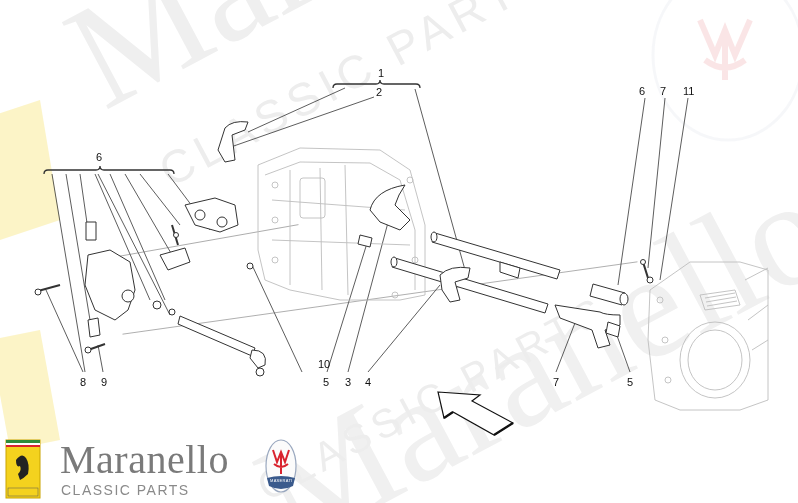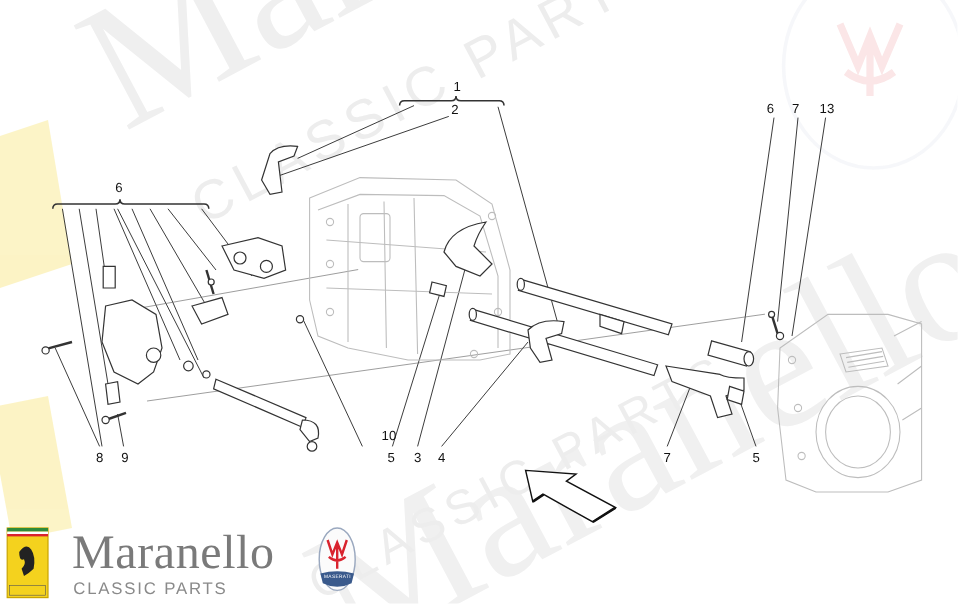--- a/index.html
+++ b/index.html
@@ -149,21 +149,21 @@
       <path d="M438,392 L480,395 L472,401 L513,423 L494,435 L453,412 L444,418 Z" fill="#fff" stroke="#111" stroke-width="1.2"></path>
       <path d="M444,418 L453,412 M494,435 L513,423" stroke="#111" stroke-width="2.2"></path>
     </g>
   </svg>
 
   <span class="callout" style="left:378px; top:68px;">1</span>
   <span class="callout" style="left:376px; top:87px;">2</span>
   <span class="callout" style="left:96px; top:152px;">6</span>
   <span class="callout" style="left:639px; top:86px;">6</span>
   <span class="callout" style="left:660px; top:86px;">7</span>
-  <span class="callout" style="left:683px; top:86px;">13</span>
+  <span class="callout" style="left:683px; top:86px;">11</span>
   <span class="callout" style="left:80px; top:377px;">8</span>
   <span class="callout" style="left:101px; top:377px;">9</span>
   <span class="callout" style="left:298px; top:359px;margin-left:20px;">10</span>
   <span class="callout" style="left:323px; top:377px;">5</span>
   <span class="callout" style="left:345px; top:377px;">3</span>
   <span class="callout" style="left:365px; top:377px;">4</span>
   <span class="callout" style="left:553px; top:377px;">7</span>
   <span class="callout" style="left:627px; top:377px;">5</span>
 
   <div class="brand">

